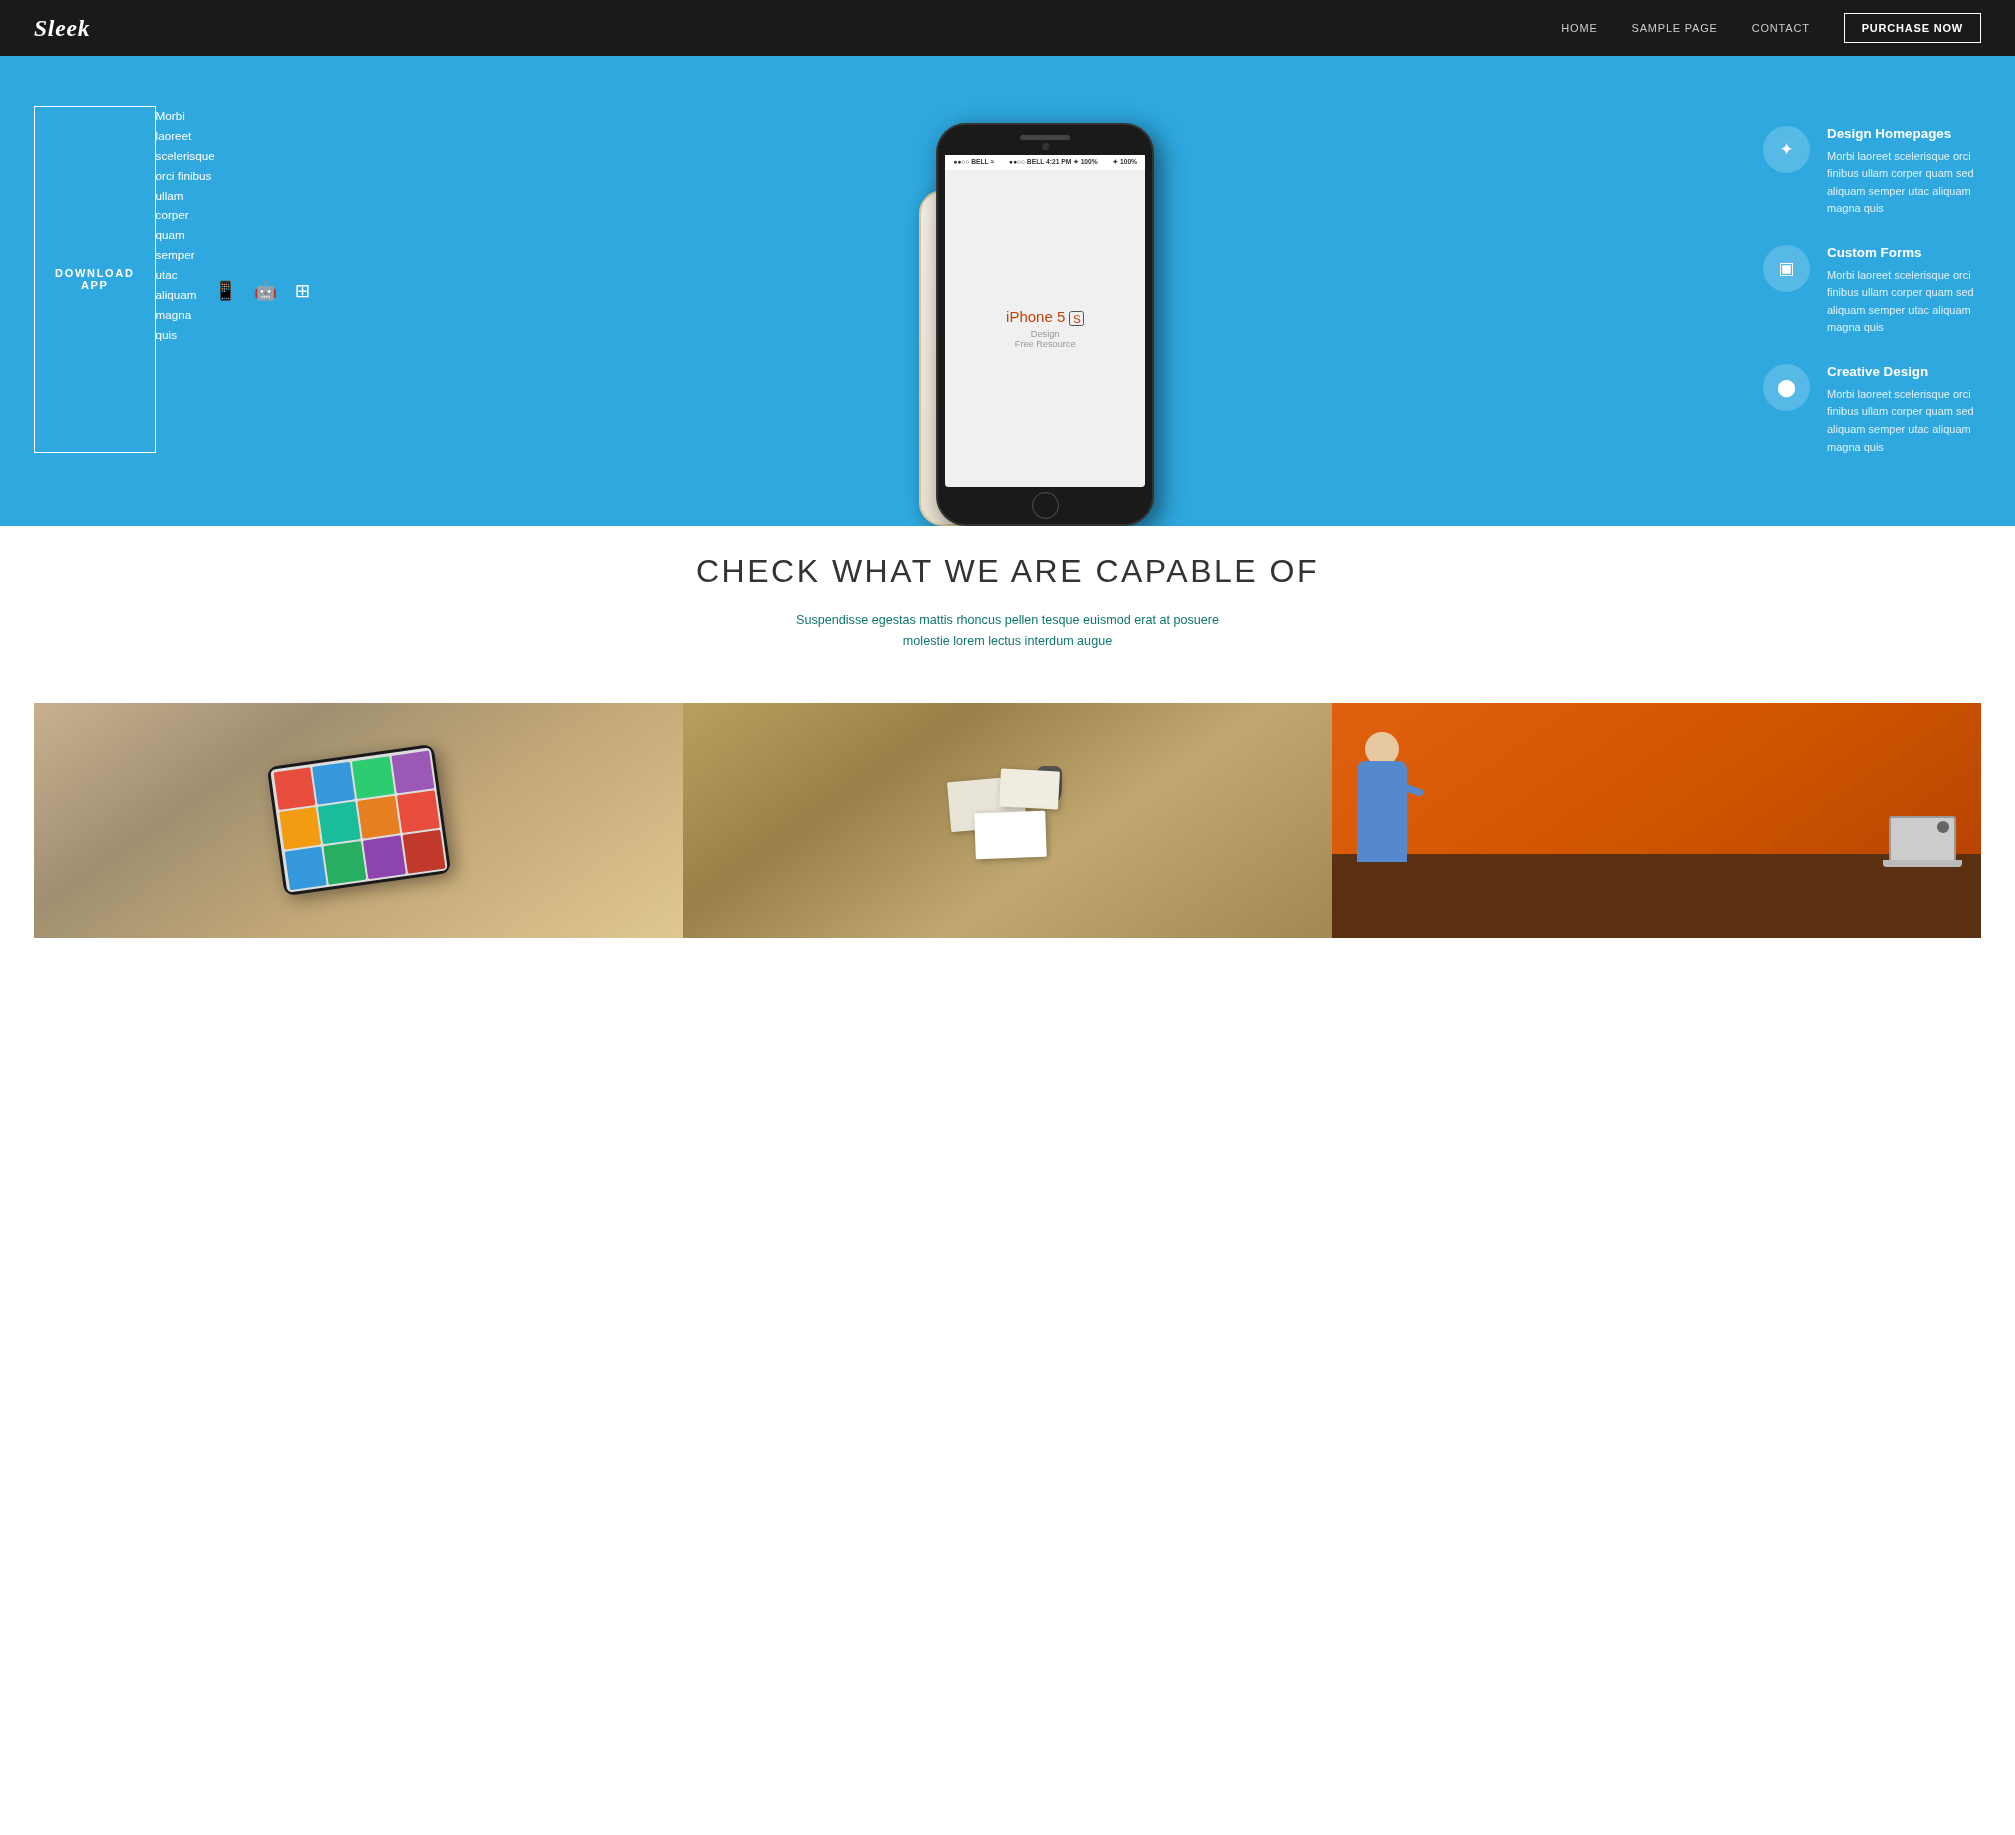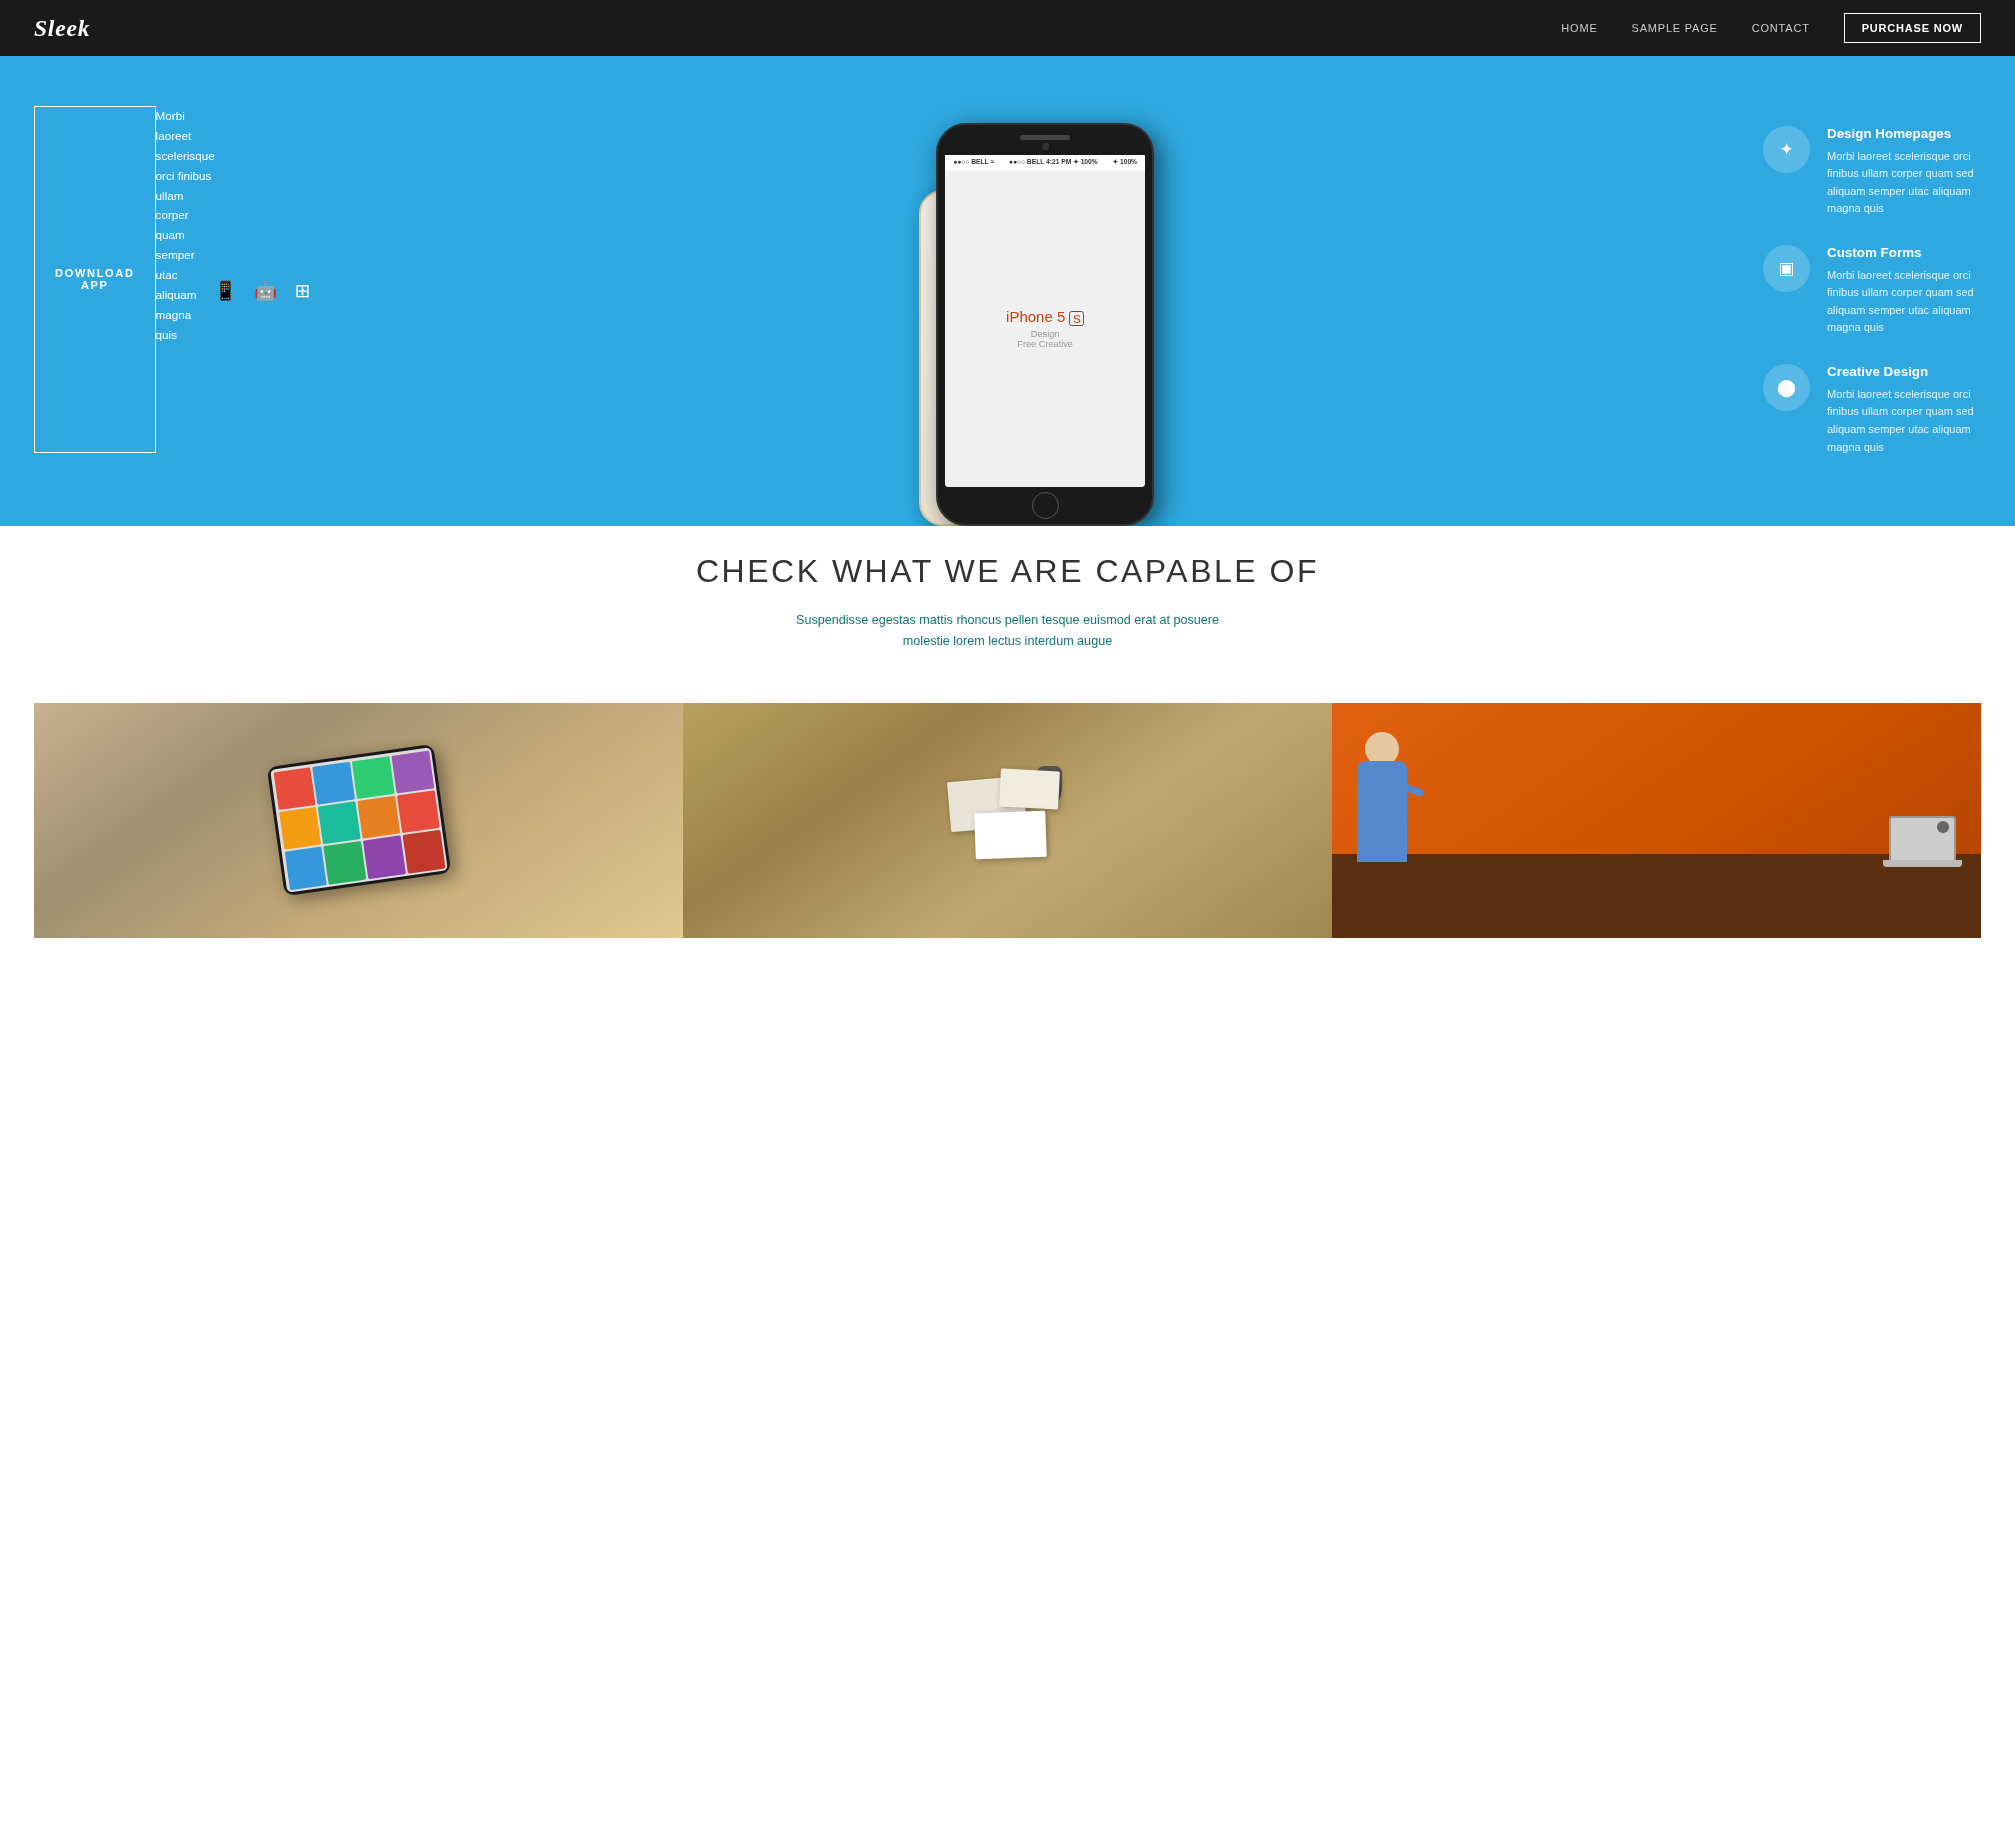--- a/index.html
+++ b/index.html
@@ -495,21 +495,21 @@
             <span>●●○○ BELL ≈</span>
             <span>●●○○ BELL  4:21 PM  ✦ 100%</span>
             <span>✦ 100%</span>
           </div>
           <div class="phone-screen-content">
             <h3>
               <span>iPhone 5</span>
               <span style="display:inline-block;border:1.3px solid #555;padding:0 2.5px;font-size:11.7px;border-radius:2.5px;vertical-align:middle;">S</span>
             </h3>
             <p>Design</p>
-            <p>Free Creative</p>
+            <p>Free Resource</p>
           </div>
         </div>
         <div class="phone-home-btn"></div>
       </div>
     </div>
   </div>
 
   <div class="hero-right">
 
     <div class="feature-item">

